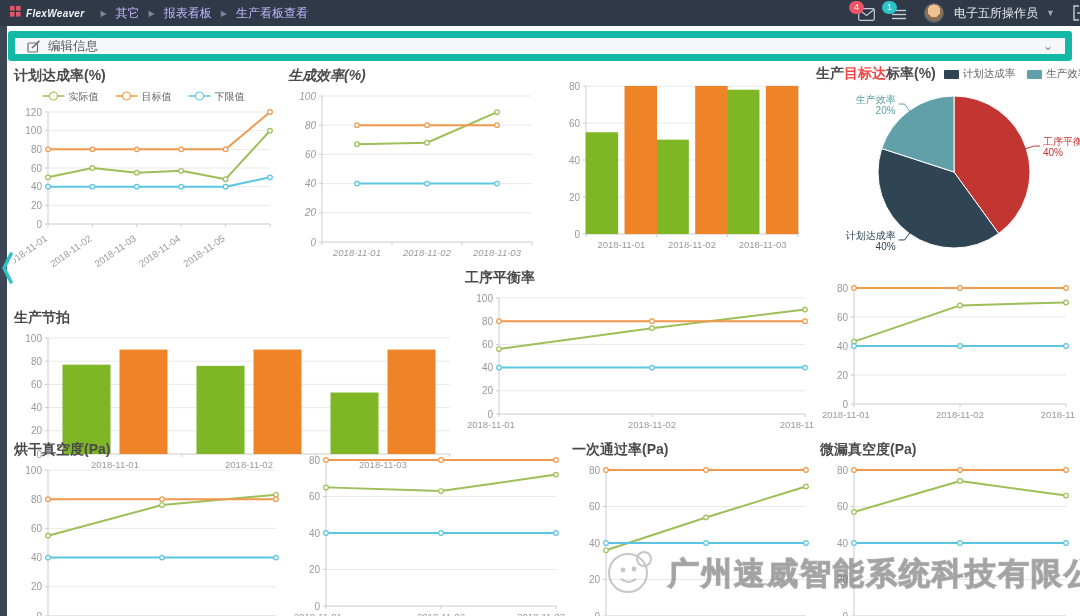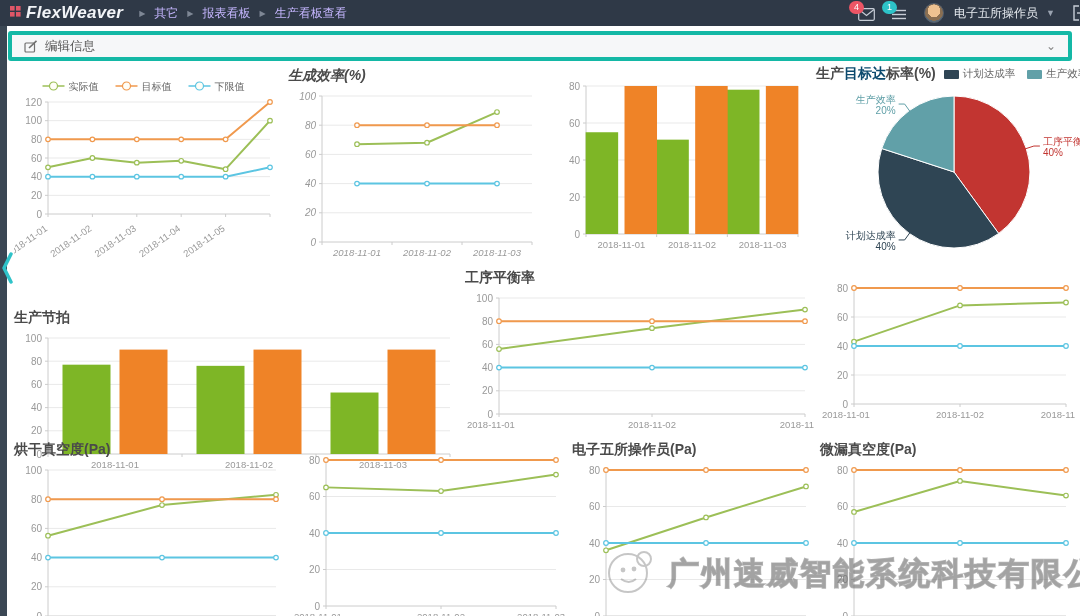--- a/index.html
+++ b/index.html
@@ -2,51 +2,51 @@
 <html><head>
 <meta charset="utf-8">
 <style>
   html,body{margin:0;padding:0;}
   body{width:1080px;height:616px;overflow:hidden;position:relative;background:#fff;
        font-family:"Liberation Sans","DejaVu Sans",sans-serif;}
   
   .topbar{position:absolute;top:0;left:0;right:0;height:26px;background:#2f3947;display:flex;
           align-items:center;color:#dfe4ea;font-size:12px;z-index:20;}
   .logo{display:flex;align-items:center;gap:5px;margin-left:10px;}
-  .logo-text{font-style:italic;font-weight:bold;color:#f2f4f7;font-size:17px;letter-spacing:.3px;}
+  .logo-text{font-style:italic;font-weight:bold;color:#f2f4f7;font-size:10px;letter-spacing:.3px;}
   .crumbs{display:flex;align-items:center;margin-left:16px;gap:9px;}
   .crumb-sep{font-size:8px;color:#7e8795;}
   .crumb-item{color:#c4b5fd;cursor:pointer;}
   .tb-right{margin-left:auto;display:flex;align-items:center;gap:16px;padding-right:0;}
   .icon-badge{position:relative;width:17px;height:14px;margin-top:4px;}
   .badge{position:absolute;top:-7px;left:-9px;min-width:13px;height:13px;border-radius:7px;
          font-size:9px;line-height:13px;text-align:center;color:#fff;padding:0 1px;}
   .badge-red{background:#ed5565;}
   .badge-teal{background:#2dc3c8;}
   .avatar{width:18px;height:18px;border-radius:50%;
           background:radial-gradient(circle at 50% 38%,#eec291 0 44%,#8a6f52 45% 68%,#5a6a77 69% 100%);
           border:1px solid #55606e;}
   .user-name{color:#e6eaef;margin-left:-6px;}
   .chev{font-size:9px;color:#9aa3b0;margin-left:-8px;}
   .logout{position:relative;width:16px;height:16px;margin-right:-7px;}
   
   .side-sliver{position:absolute;left:0;top:26px;bottom:0;width:7px;background:#3b4754;z-index:15;}
   .side-handle{position:absolute;left:0;top:248px;width:14px;height:40px;z-index:16;cursor:pointer;}
   
   .panel-head{position:absolute;left:8px;right:8px;top:31px;height:30px;background:#f6f7f9;
-              border:4px solid #14b8a6;border-radius:3px;display:flex;align-items:center;
+              border:7px solid #14b8a6;border-radius:3px;display:flex;align-items:center;
               padding:0 12px;color:#555;font-size:12.5px;box-sizing:border-box;z-index:10;}
   .edit-icon{margin-right:7px;display:inline-flex;}
   .panel-chev{margin-left:auto;color:#888;font-size:12px;cursor:pointer;}
   
   .chart{position:absolute;display:flex;flex-direction:column;}
   .chart-title{font-size:14px;font-weight:bold;color:#4a4a4a;flex:0 0 20px;height:20px;
                white-space:nowrap;display:flex;align-items:center;gap:0;}
   .chart svg.plot{flex:1 1 auto;width:100%;min-height:0;display:block;}
-  .red-text{color:#0c4a6e;}
+  .red-text{color:#ef4444;}
   .pie-legend{display:flex;align-items:center;gap:12px;margin-left:8px;font-size:10.5px;
               color:#666;font-weight:normal;}
   .pl-item{display:flex;align-items:center;cursor:pointer;}
   .pl-sw{display:inline-block;width:15px;height:9px;margin-right:4px;border-radius:1px;}
   .c1{left:14px;top:66px;width:266px;height:202px;}
   .c2{left:288px;top:66px;width:254px;height:200px;font-style:italic;}
   .c3{left:552px;top:66px;width:256px;height:202px;}
   .c4{left:816px;top:64px;width:264px;height:208px;}
   .c5{left:14px;top:268px;width:446px;height:170px;margin-top:40px;}
   .c6{left:465px;top:268px;width:350px;height:170px;}
@@ -125,20 +125,21 @@
     <svg width="14" height="13" viewBox="0 0 14 13">
         <rect x="1" y="3" width="9.5" height="9" rx="1" fill="none" stroke="#6f6f6f" stroke-width="1.2"></rect>
         <line x1="5" y1="8" x2="12.5" y2="0.8" stroke="#6f6f6f" stroke-width="1.6"></line>
       </svg>
   </span>
   <span>编辑信息</span>
   <span class="panel-chev">⌄</span>
 </div>
 
 <div class="chart c1">
+  <div class="chart-title">计划达成率(%)</div>
   <svg class="plot" viewBox="0 0 266 182">
       <line x1="34" y1="138" x2="256" y2="138" stroke="#cccccc"></line>
       <line x1="31" y1="138" x2="34" y2="138" stroke="#cccccc"></line>
       <text x="28" y="141.5" text-anchor="end" font-size="10" fill="#999">0</text>
       <line x1="34" y1="119.33333333333334" x2="256" y2="119.33333333333334" stroke="#e9e9e9"></line>
       <line x1="31" y1="119.33333333333334" x2="34" y2="119.33333333333334" stroke="#cccccc"></line>
       <text x="28" y="122.83333333333334" text-anchor="end" font-size="10" fill="#999">20</text>
       <line x1="34" y1="100.66666666666667" x2="256" y2="100.66666666666667" stroke="#e9e9e9"></line>
       <line x1="31" y1="100.66666666666667" x2="34" y2="100.66666666666667" stroke="#cccccc"></line>
       <text x="28" y="104.16666666666667" text-anchor="end" font-size="10" fill="#999">40</text>
@@ -493,21 +494,21 @@
       <circle cx="34" cy="10" r="2.3" fill="#fff" stroke="#f0994d" stroke-width="1.2"></circle>
       <circle cx="149" cy="10" r="2.3" fill="#fff" stroke="#f0994d" stroke-width="1.2"></circle>
       <circle cx="264" cy="10" r="2.3" fill="#fff" stroke="#f0994d" stroke-width="1.2"></circle>
       <polyline points="34,83 149,83 264,83" fill="none" stroke="#5cc5e2" stroke-width="2" stroke-linejoin="round"></polyline>
       <circle cx="34" cy="83" r="2.3" fill="#fff" stroke="#5cc5e2" stroke-width="1.2"></circle>
       <circle cx="149" cy="83" r="2.3" fill="#fff" stroke="#5cc5e2" stroke-width="1.2"></circle>
       <circle cx="264" cy="83" r="2.3" fill="#fff" stroke="#5cc5e2" stroke-width="1.2"></circle>
     </svg>
 </div>
 <div class="chart c10">
-  <div class="chart-title">电子五所操作员(Pa)</div>
+  <div class="chart-title">一次通过率(Pa)</div>
   <svg class="plot" viewBox="0 0 244 180">
       <line x1="34" y1="156" x2="234" y2="156" stroke="#cccccc"></line>
       <line x1="31" y1="156" x2="34" y2="156" stroke="#cccccc"></line>
       <text x="28" y="159.5" text-anchor="end" font-size="10" fill="#999">0</text>
       <line x1="34" y1="119.5" x2="234" y2="119.5" stroke="#e9e9e9"></line>
       <line x1="31" y1="119.5" x2="34" y2="119.5" stroke="#cccccc"></line>
       <text x="28" y="123" text-anchor="end" font-size="10" fill="#999">20</text>
       <line x1="34" y1="83" x2="234" y2="83" stroke="#e9e9e9"></line>
       <line x1="31" y1="83" x2="34" y2="83" stroke="#cccccc"></line>
       <text x="28" y="86.5" text-anchor="end" font-size="10" fill="#999">40</text>

